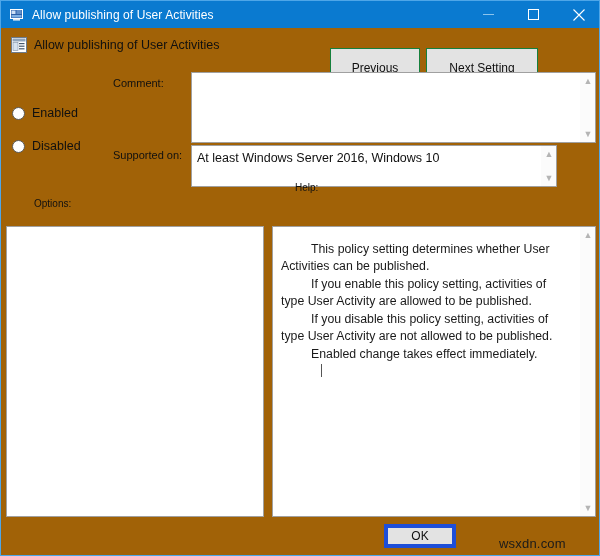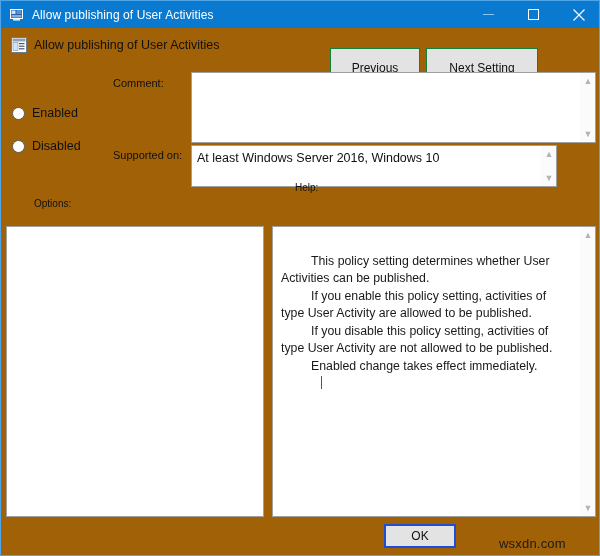--- a/index.html
+++ b/index.html
@@ -207,21 +207,21 @@
     border: 1px solid #a0a0a0;
     box-sizing: border-box;
     overflow: hidden;
   }
   .help-text {
     position: absolute;
     left: 0;
     top: 0;
     right: 17px;
     bottom: 0;
-    padding: 26px 10px 4px 8px;
+    padding: 14px 10px 4px 8px;
     font-size: 12.3px;
     line-height: 1.42;
     color: #1a1a1a;
     box-sizing: border-box;
     overflow: hidden;
   }
   .help-text p {
     margin: 0;
     text-indent: 30px;
   }
@@ -242,21 +242,21 @@
     width: 72px;
     background: #e3e3e3;
     border: 1px solid #a9a9a9;
     font-family: "Liberation Sans", sans-serif;
     font-size: 12px;
     color: #101010;
     padding: 0;
     cursor: default;
   }
   .dlg-btn.focus {
-    border: 2px solid #1d4ed8;
+    border: 4px solid #1d4ed8;
     background: #e3e3e3;
   }
   .dlg-btn.disabled {
     color: #a6a6a6;
     background: #efefef;
     border-color: #c8c8c8;
   }
   .btn-ok { left: 383px; }
   .btn-cancel { left: 461px; }
   .btn-apply { left: 539px; width: 61px; }

